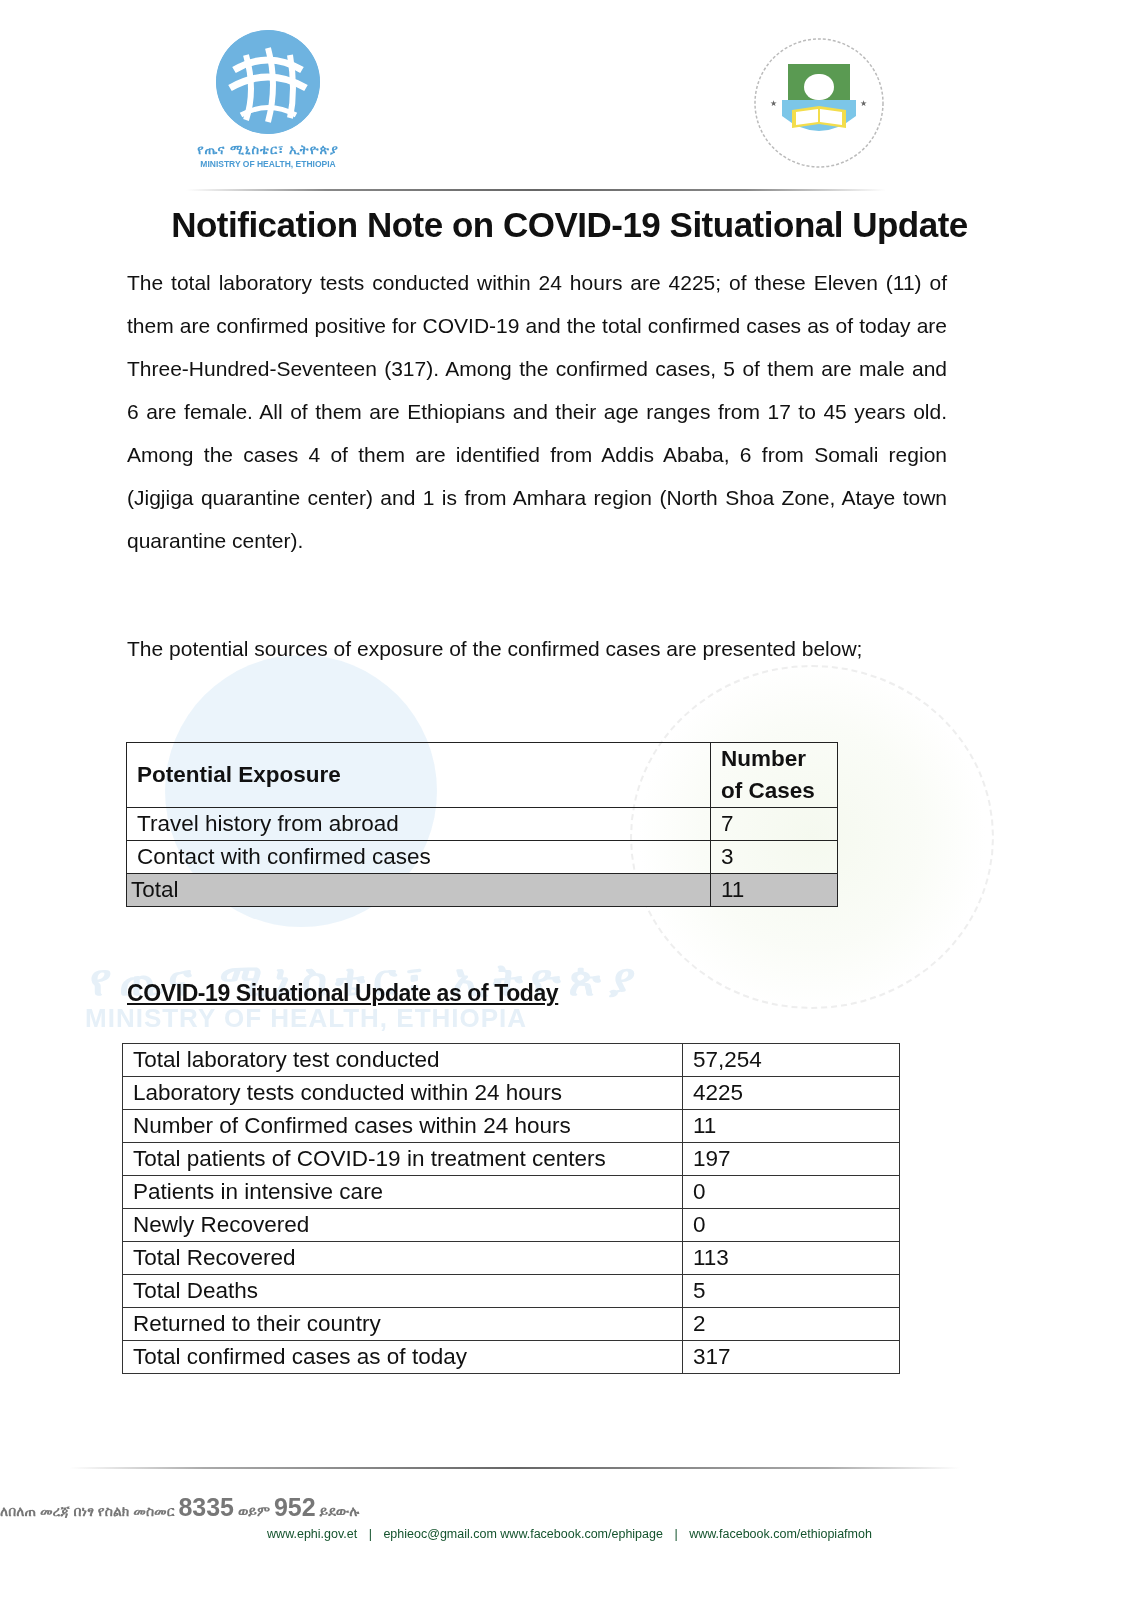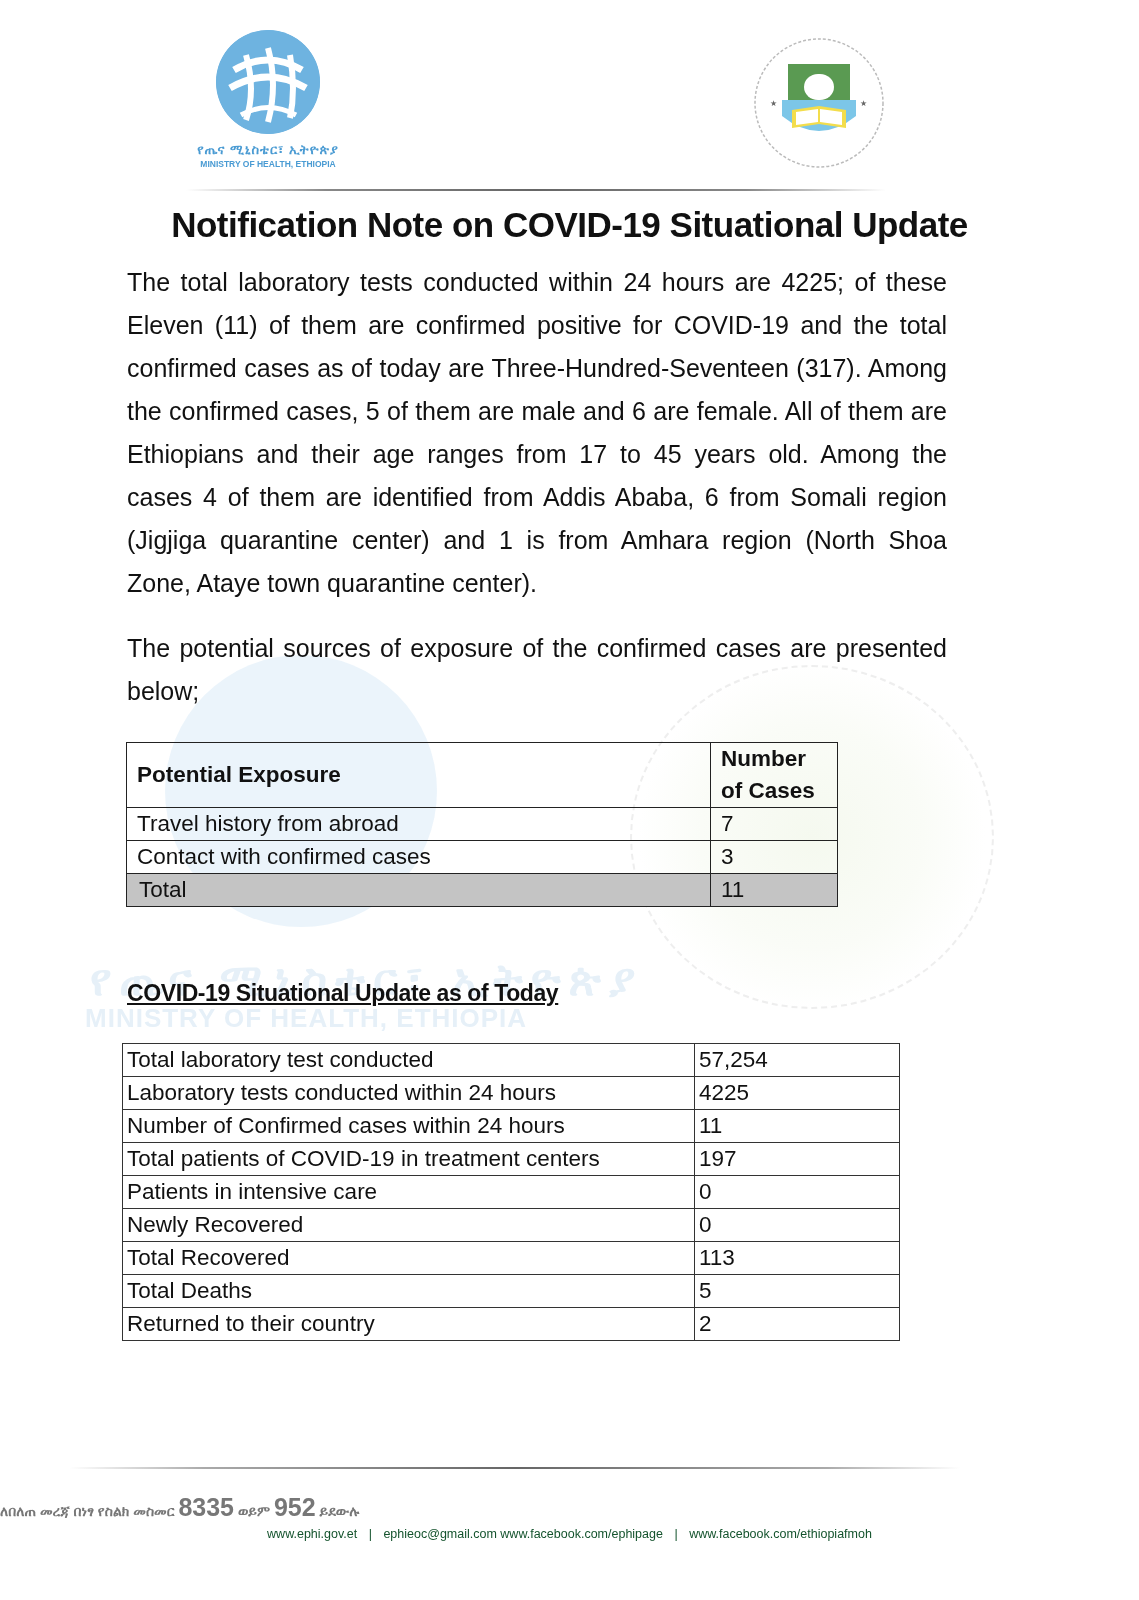--- a/index.html
+++ b/index.html
@@ -12,21 +12,21 @@
   .logo-left .eng { color: #4a9bd3; font-size: 8.5px; font-weight: bold; margin-top: 1px; }
 
   .logo-right { position: absolute; left: 752px; top: 36px; width: 134px; height: 134px; }
 
   .hr-top { position: absolute; left: 186px; top: 189px; width: 700px; height: 2px;
             background: linear-gradient(to right, #fff, #888 20%, #666 50%, #888 80%, #fff); }
 
   .title { position: absolute; left: 0; width: 1139px; top: 205px; text-align: center;
            font-size: 35px; font-weight: bold; letter-spacing: -0.5px; }
 
-  .para { position: absolute; left: 127px; width: 820px; font-size: 25px; line-height: 43px;
+  .para { position: absolute; left: 127px; width: 820px; font-size: 21px; line-height: 43px;
           text-align: justify; color: #111; }
   .p1 { top: 261px; }
   .p2 { top: 627px; }
 
   .wm { position: absolute; pointer-events: none; }
   .wm-circle { left: 165px; top: 655px; width: 272px; height: 272px; border-radius: 50%; background: #e9f3fb; opacity: 0.9; }
   .wm-seal { left: 630px; top: 665px; width: 360px; height: 340px; border-radius: 50%; border: 2px dashed #eee; background: radial-gradient(circle, #f5f9ef 0%, #fafcf7 45%, #ffffff 70%); }
   .wm-amh { left: 90px; top: 955px; font-size: 44px; color: #e6f0f8; font-weight: bold; letter-spacing: 8px; }
   .wm-eng { left: 85px; top: 1003px; font-size: 26px; color: #e6f0f8; font-weight: bold; letter-spacing: 1px; }
 
@@ -34,21 +34,21 @@
   .t1 { left: 126px; top: 742px; width: 712px; font-size: 22.5px; border-radius: 6px; }
   .t1 td { border: 1.5px solid #222; padding: 0 10px; height: 32px; background: transparent; }
   .t1 tr.head td { height: 64px; font-weight: bold; }
   .t1 tr.total td { background: #c4c4c4; }
   .t1 td.num { width: 106px; }
   .t1 .hnum { line-height: 32px; }
 
   .sub { position: absolute; left: 127px; top: 980px; font-size: 23px; font-weight: bold; text-decoration: underline; letter-spacing: -0.4px; }
 
   .t2 { left: 122px; top: 1043px; width: 778px; font-size: 22.5px; }
-  .t2 td { border: 1.5px solid #333; padding: 0 4px; height: 32px; }
+  .t2 td { border: 1.5px solid #333; padding: 0 10px; height: 32px; }
   .t2 td.val { width: 196px; }
 
   .hr-bot { position: absolute; left: 70px; top: 1467px; width: 890px; height: 2px;
             background: linear-gradient(to right, #fff, #aaa 15%, #666 50%, #aaa 85%, #fff); }
 
   .foot1 { position: absolute; left: 0; width: 1139px; top: 1493px; color: #777; font-size: 14px; font-weight: bold; }
   .foot1 .big { font-size: 25px; }
   .foot2 { position: absolute; left: 0; width: 1139px; top: 1527px; text-align: center; color: #14532d; font-size: 12.5px; }
   .foot2 .sep { margin: 0 8px; }
 </style>
@@ -109,21 +109,21 @@
   </tr>
   <tr>
     <td>Travel history from abroad</td>
     <td class="num">7</td>
   </tr>
   <tr>
     <td>Contact with confirmed cases</td>
     <td class="num">3</td>
   </tr>
   <tr class="total">
-    <td style="padding-left:12px">Total</td>
+    <td style="padding-left:4px">Total</td>
     <td class="num">11</td>
   </tr>
 </tbody>
   </table>
 
 <div class="sub">COVID-19 Situational Update as of Today</div>
 
 <table class="t2">
   <tbody>
       <tr>
@@ -155,20 +155,24 @@
         <td class="val">113</td>
       </tr>
   <tr>
         <td>Total Deaths</td>
         <td class="val">5</td>
       </tr>
   <tr>
         <td>Returned to their country</td>
         <td class="val">2</td>
       </tr>
+  <tr>
+        <td>Total confirmed cases as of today</td>
+        <td class="val">317</td>
+      </tr>
 </tbody>
   </table>
 
 <div class="hr-bot"></div>
 
 <div class="foot1">
   <span>ለበለጠ መረጃ በነፃ የስልክ መስመር</span>
   <span class="big">8335</span>
   <span>ወይም</span>
   <span class="big">952</span>

